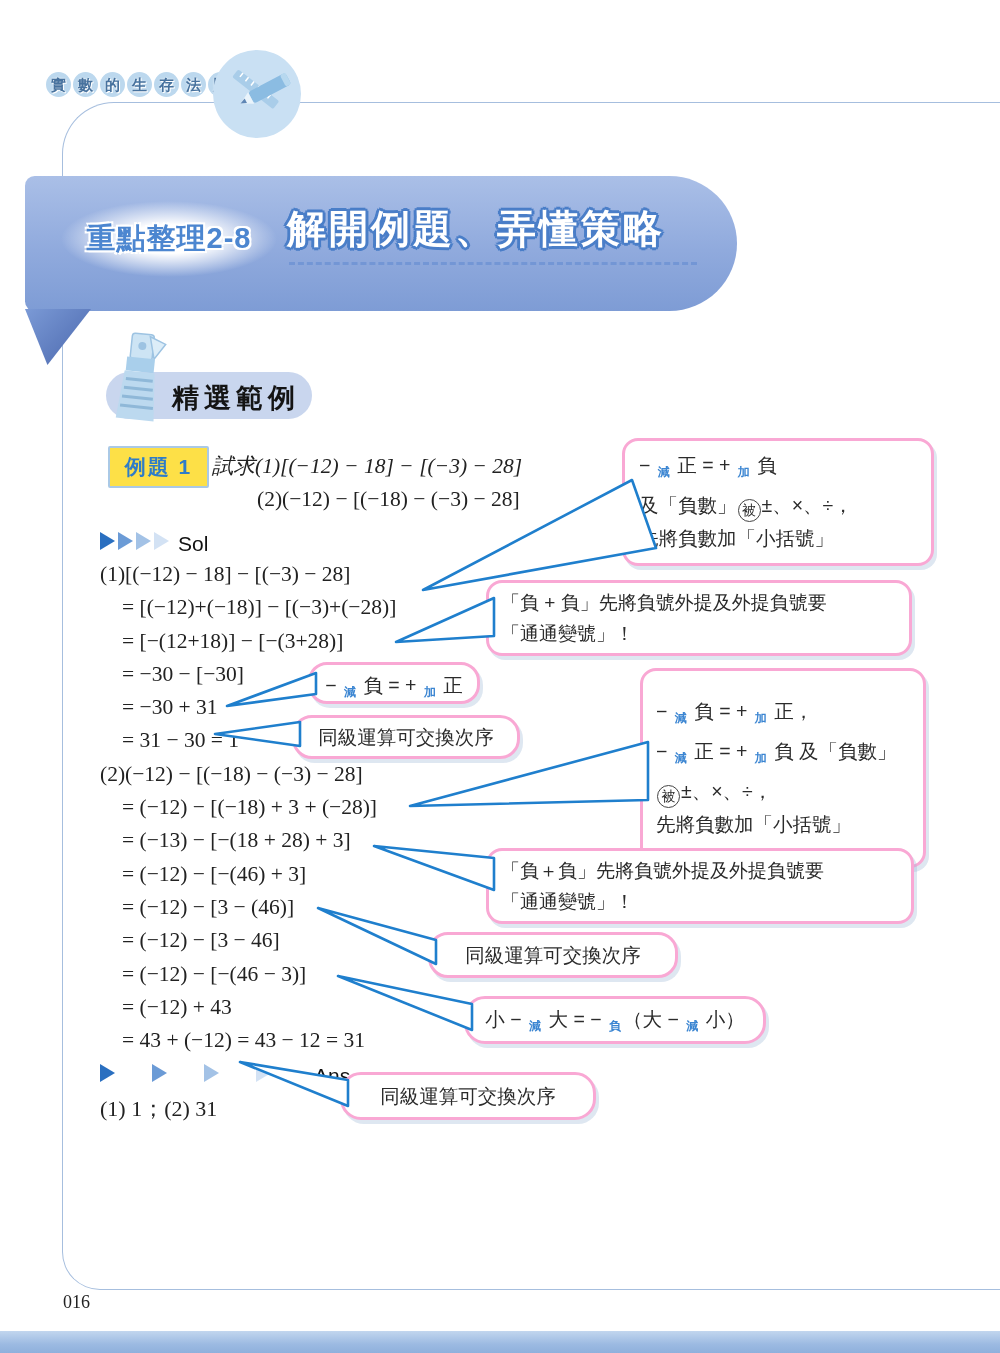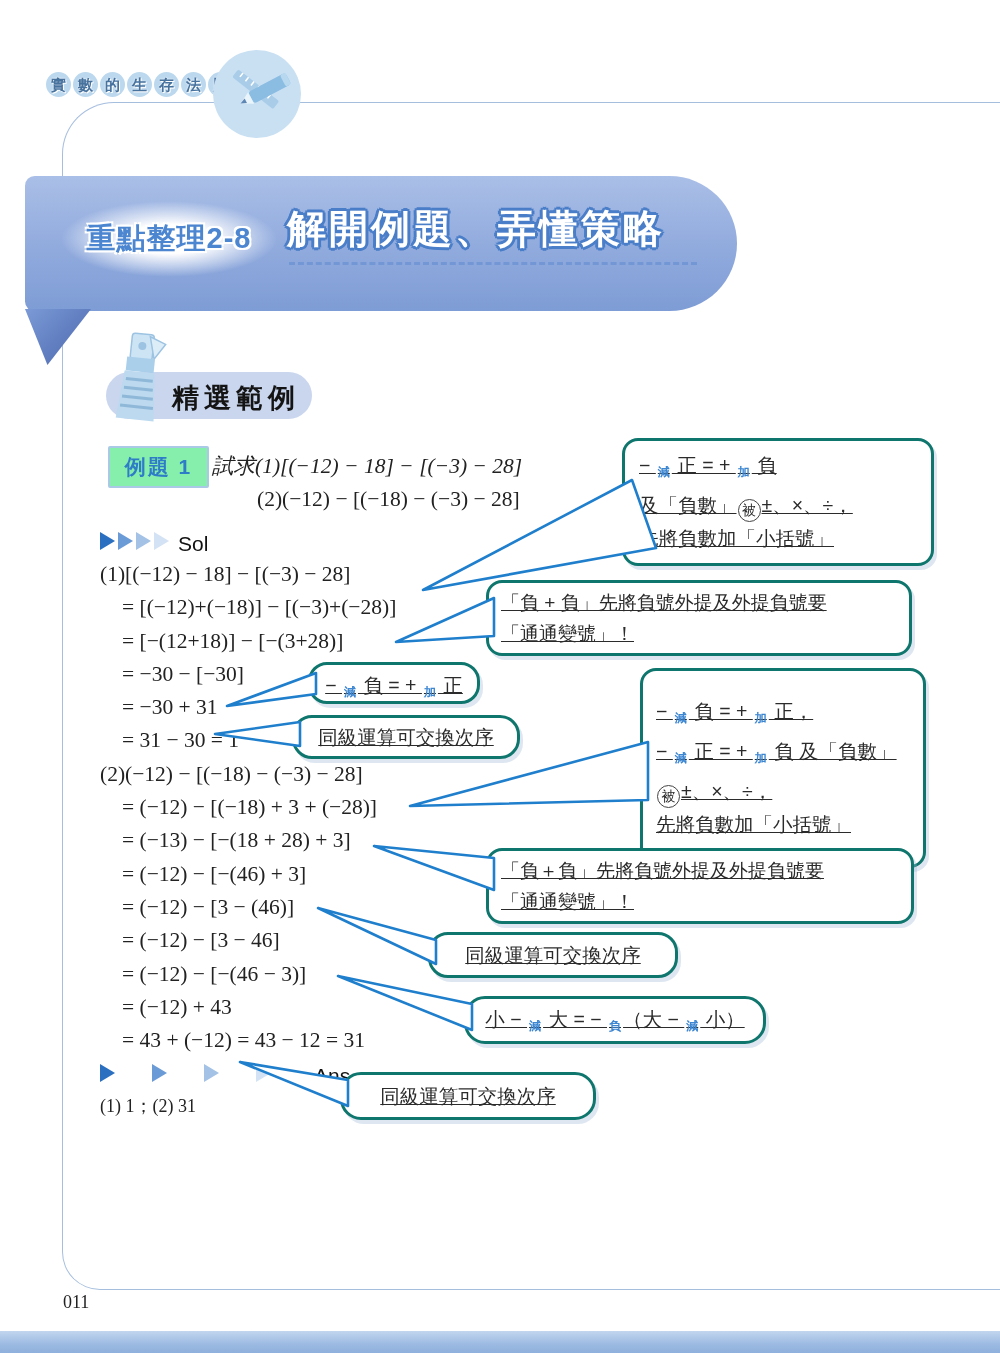--- a/index.html
+++ b/index.html
@@ -58,45 +58,44 @@
     background:#c9d6ee;border-radius:24px;
   }
   .section-pill .label{
     position:absolute;left:66px;top:8px;font-size:27px;font-weight:bold;color:#141414;
     letter-spacing:5px;white-space:nowrap;
   }
   .crayon{position:absolute;left:112px;top:332px;width:58px;height:92px;}
   
   .example-box{
     position:absolute;left:108px;top:446px;width:97px;height:38px;
-    border:2px solid #aac9e6;border-radius:2px;background:#86efac;
+    border:2px solid #aac9e6;border-radius:2px;background:#fde047;
     color:#2e7cc8;font-weight:bold;font-size:21px;line-height:38px;text-align:center;
     letter-spacing:2px;
   }
   .serif{font-family:"Liberation Serif","DejaVu Serif",serif;}
   .q1{position:absolute;left:212px;top:451px;font-size:21.5px;white-space:nowrap;font-style:italic;}
   .q2{position:absolute;left:257px;top:487px;font-size:21.5px;white-space:nowrap;}
   
   .marker{position:absolute;display:flex;align-items:flex-start;gap:3px;}
   .tri{width:0;height:0;border-top:9px solid transparent;border-bottom:9px solid transparent;}
   .t1{border-left:15px solid #2a6fc0;}
   .t2{border-left:15px solid #6b9bd6;}
   .t3{border-left:15px solid #a3c2e6;}
   .t4{border-left:15px solid #d3e2f4;}
   .marker .mlabel{font-size:21px;color:#111;margin-left:6px;font-weight:500;}
   
   .sol-lines{position:absolute;left:100px;top:558px;font-size:21.5px;line-height:33.3px;white-space:nowrap;}
   .sol-lines .indent{padding-left:22px;}
-  .ans-result{position:absolute;left:100px;top:1094px;font-size:18px;}
+  .ans-result{position:absolute;left:100px;top:1094px;font-size:22px;}
   
   .bubble{
-    position:absolute;background:#ffffff;border:3px solid #0f766e;border-radius:16px;
+    position:absolute;background:#ffffff;border:3px solid #f9a8d4;border-radius:16px;
     font-size:19.5px;color:#2b2b2b;z-index:4;
     box-shadow:3px 4px 0 rgba(160,185,215,.35);
-    text-decoration:underline;
   }
   .bubble .bline{margin:0;padding:0;line-height:33px;white-space:nowrap;}
   .bubble.center{display:flex;align-items:center;justify-content:center;white-space:nowrap;}
   .sub{font-size:12px;color:#3c86d2;vertical-align:-4px;margin:0 2px;font-weight:bold;}
   .circ{
     display:inline-block;width:21px;height:21px;border:1.5px solid #444;border-radius:50%;
     font-size:14px;line-height:21px;text-align:center;vertical-align:-3px;margin:0 1px;
   }
   .tails{position:absolute;left:0;top:0;z-index:5;pointer-events:none;}
   
@@ -259,16 +258,16 @@
       <polygon points="227,706 316,673 316,694"></polygon>
       <polygon points="215,734 300,722 300,746"></polygon>
       <polygon points="410,806 648,742 648,800"></polygon>
       <polygon points="374,846 494,858 494,890"></polygon>
       <polygon points="318,908 436,940 436,964"></polygon>
       <polygon points="338,976 472,1004 472,1030"></polygon>
       <polygon points="240,1062 348,1080 348,1106"></polygon>
     </g>
   </svg>
 
-  <div class="page-num serif">011</div>
+  <div class="page-num serif">016</div>
   <div class="bottom-bar"></div>
 
 </div>
 
 </body></html>

